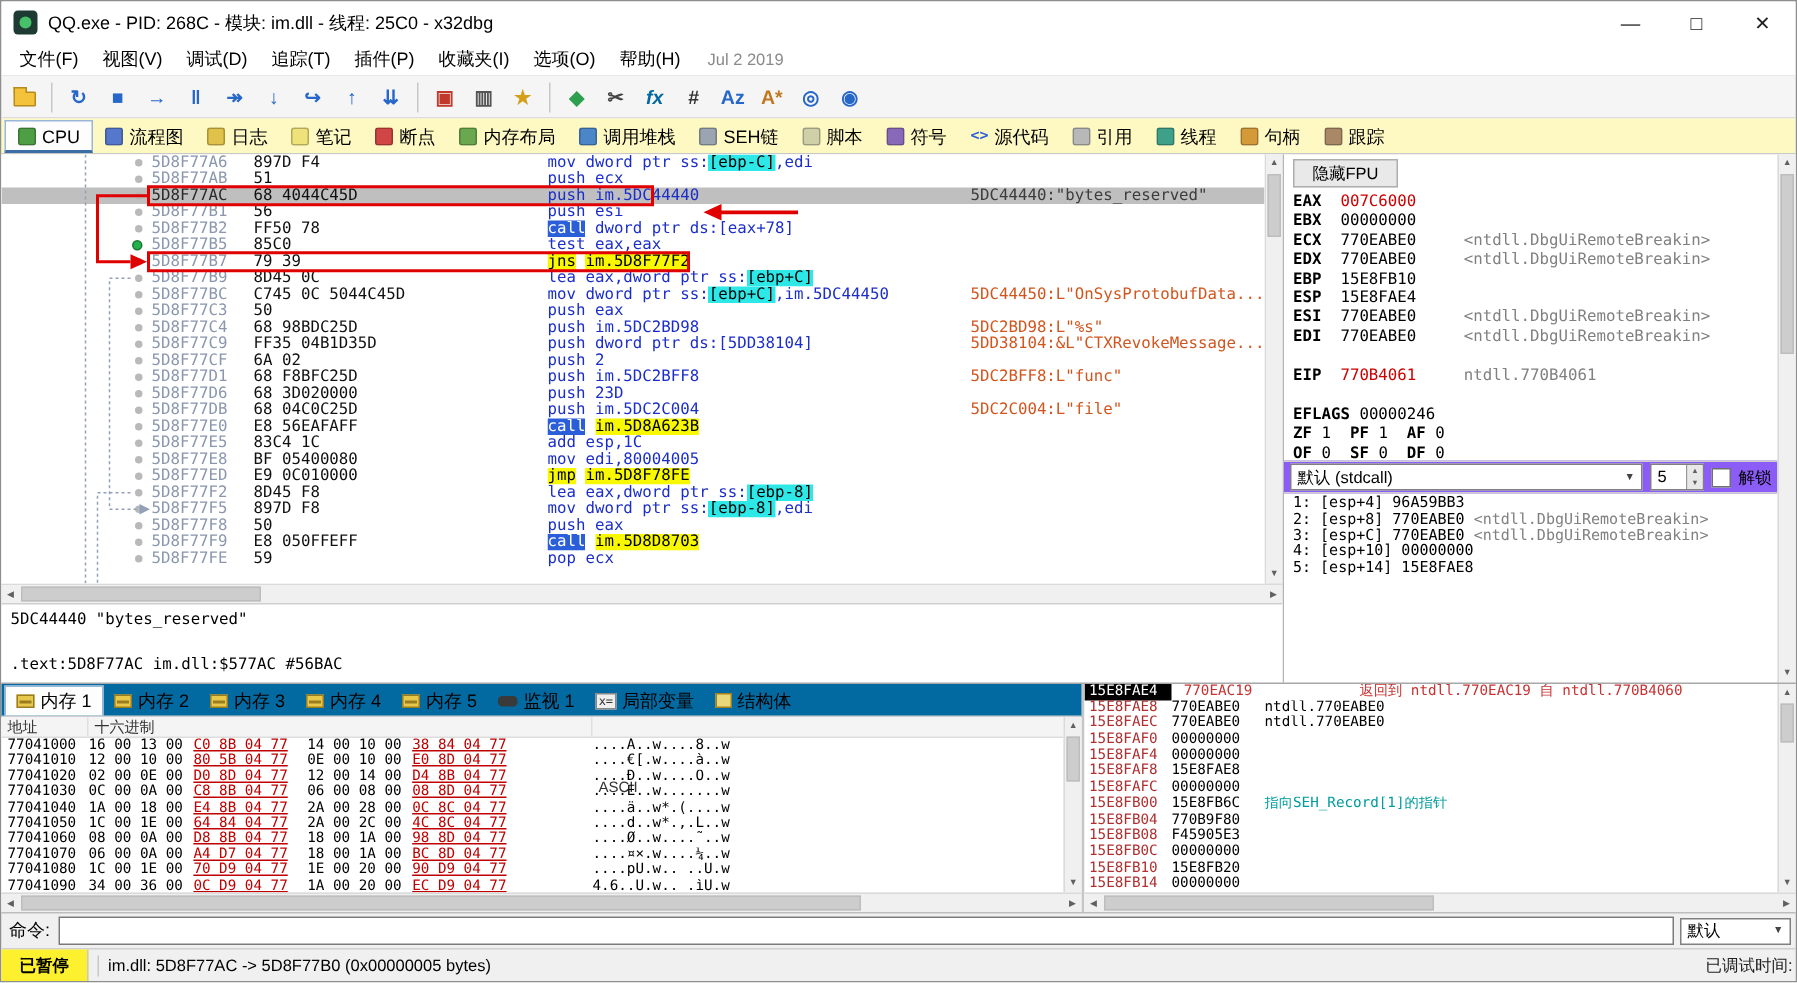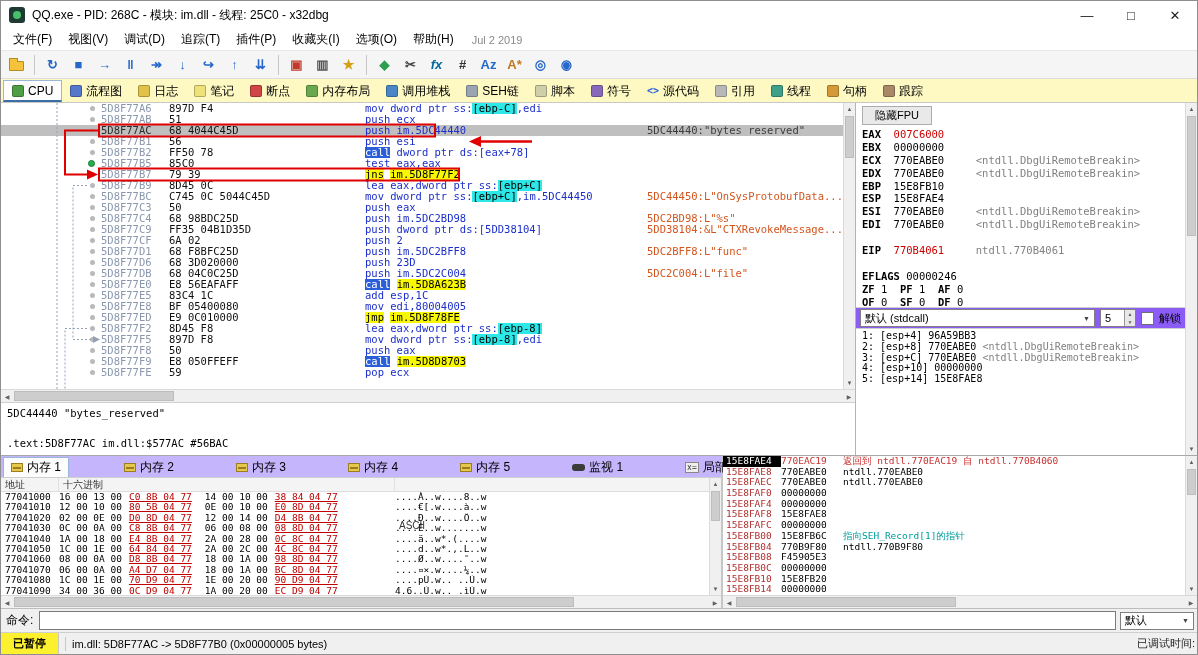--- a/index.html
+++ b/index.html
@@ -91,21 +91,21 @@
   .spin-arrows .arr { width:10px; height:8px; font-size:5px; background:#e8e8e8; }
   .checkbox { width:13px; height:13px; background:#fff; border:1px solid #707070; flex:none; }
   .unlock-label { font-size:11px; }
 
   .args { flex:1; min-height:0; overflow:hidden; padding:2px 0 0 6px; font-family:"DejaVu Sans Mono",monospace; font-size:10px; }
   .arg-line { height:10.8px; line-height:10.8px; white-space:pre; }
 
   
   .bottom { height:153px; flex:none; display:flex; border-top:1px solid #a8a8a8; }
   .bottom-left { width:722px; flex:none; display:flex; flex-direction:column; border-right:2px solid #c6c6c6; background:#fff; }
-  .btabbar { height:22px; flex:none; display:flex; align-items:flex-end; background:#c4b5fd; border-bottom:1px solid #cfcfcf; padding-left:2px;gap:48px; }
+  .btabbar { height:22px; flex:none; display:flex; align-items:flex-end; background:#0369a1; border-bottom:1px solid #cfcfcf; padding-left:2px; }
   .btab { height:20px; display:flex; align-items:center; gap:4px; padding:0 7px; white-space:nowrap; }
   .btab.selected { background:#fdfdfd; border:1px solid #9ab6d8; border-bottom:none; }
   .icon-mem { width:12px; height:9px; background:#e8c84a; border:1px solid #9a7d20; position:relative; flex:none; }
   .icon-mem::before { content:""; position:absolute; left:1px; right:1px; top:3px; height:2px; background:#9a7d20; }
   .icon-watch { width:13px; height:7px; background:#3a3a3a; border-radius:3px; flex:none; }
   .icon-locals { font-family:"DejaVu Sans Mono",monospace; font-size:8px; line-height:9px; border:1px solid #888; background:#eee; color:#333; padding:0 1px; flex:none; }
   .icon-struct { width:11px; height:10px; background:#e8d87a; border:1px solid #a2801f; flex:none; }
 
   .dump-wrap { flex:1; min-height:0; display:flex; }
   .dump { flex:1; min-width:0; overflow:hidden; background:#fff; font-family:"DejaVu Sans Mono",monospace; font-size:9.5px; }
@@ -122,21 +122,21 @@
   .du-ascii { flex:1; overflow:hidden; }
 
   .stack-pane { flex:1; min-width:0; display:flex; flex-direction:column; background:#fff; }
   .stack-wrap { flex:1; min-height:0; display:flex; }
   .stack { flex:1; min-width:0; overflow:hidden; font-family:"DejaVu Sans Mono",monospace; font-size:9.5px; }
   .st-row { height:10.7px; line-height:10.7px; display:flex; white-space:pre; }
   .st-addr { width:58px; flex:none; color:#b03030; padding-left:3px; }
   .st-addr.cur { background:#000; color:#fff; }
   .st-val { width:62px; flex:none; color:#000; }
   .st-com { flex:1; overflow:hidden; }
-  .red { color:#c83232; }
+  .red { color:#c83232;text-align:center; }
   .cyan { color:#009c9c; }
 
   
   .cmdbar { height:24px; flex:none; display:flex; align-items:center; background:#f0f0f0; border-top:1px solid #bdbdbd; padding:0 3px; gap:4px; }
   .cmd-label { white-space:nowrap; padding:0 2px; }
   .cmd-input { flex:1; height:19px; border:1px solid #7a7a7a; background:#fff; font-family:"DejaVu Sans Mono",monospace; font-size:11px; padding:0 3px; }
   .cmd-combo { width:74px; flex:none; }
 
   .statusbar { height:22px; flex:none; display:flex; align-items:center; background:#f0f0f0; border-top:1px solid #cfcfcf; font-size:11px; }
   .badge-paused { background:#fdf12f; border-right:1px solid #c8c8c8; height:100%; display:flex; align-items:center; padding:0 12px; font-weight:bold; }
@@ -502,21 +502,21 @@
         <div class="stack">
           <div>
               <div class="st-row"><span class="st-addr cur">15E8FAE4</span><span class="st-val red">770EAC19</span><span class="st-com red">返回到 ntdll.770EAC19 自 ntdll.770B4060</span></div>
               <div class="st-row"><span class="st-addr">15E8FAE8</span><span class="st-val">770EABE0</span><span class="st-com">ntdll.770EABE0</span></div>
               <div class="st-row"><span class="st-addr">15E8FAEC</span><span class="st-val">770EABE0</span><span class="st-com">ntdll.770EABE0</span></div>
               <div class="st-row"><span class="st-addr">15E8FAF0</span><span class="st-val">00000000</span><span class="st-com"></span></div>
               <div class="st-row"><span class="st-addr">15E8FAF4</span><span class="st-val">00000000</span><span class="st-com"></span></div>
               <div class="st-row"><span class="st-addr">15E8FAF8</span><span class="st-val">15E8FAE8</span><span class="st-com"></span></div>
               <div class="st-row"><span class="st-addr">15E8FAFC</span><span class="st-val">00000000</span><span class="st-com"></span></div>
               <div class="st-row"><span class="st-addr">15E8FB00</span><span class="st-val">15E8FB6C</span><span class="st-com cyan">指向SEH_Record[1]的指针</span></div>
-              <div class="st-row"><span class="st-addr">15E8FB04</span><span class="st-val">770B9F80</span><span class="st-com">ntdll.770B9F80</span></div>
+              <div class="st-row"><span class="st-addr">15E8FB04</span><span class="st-val">770B9F80</span></div>
               <div class="st-row"><span class="st-addr">15E8FB08</span><span class="st-val">F45905E3</span><span class="st-com"></span></div>
               <div class="st-row"><span class="st-addr">15E8FB0C</span><span class="st-val">00000000</span><span class="st-com"></span></div>
               <div class="st-row"><span class="st-addr">15E8FB10</span><span class="st-val">15E8FB20</span><span class="st-com"></span></div>
               <div class="st-row"><span class="st-addr">15E8FB14</span><span class="st-val">00000000</span><span class="st-com"></span></div>
             </div>
         </div>
         <div class="vscroll">
           <div class="arr">▲</div>
           <div class="vthumb" style="height:26px"></div>
           <div class="vfill"></div>

